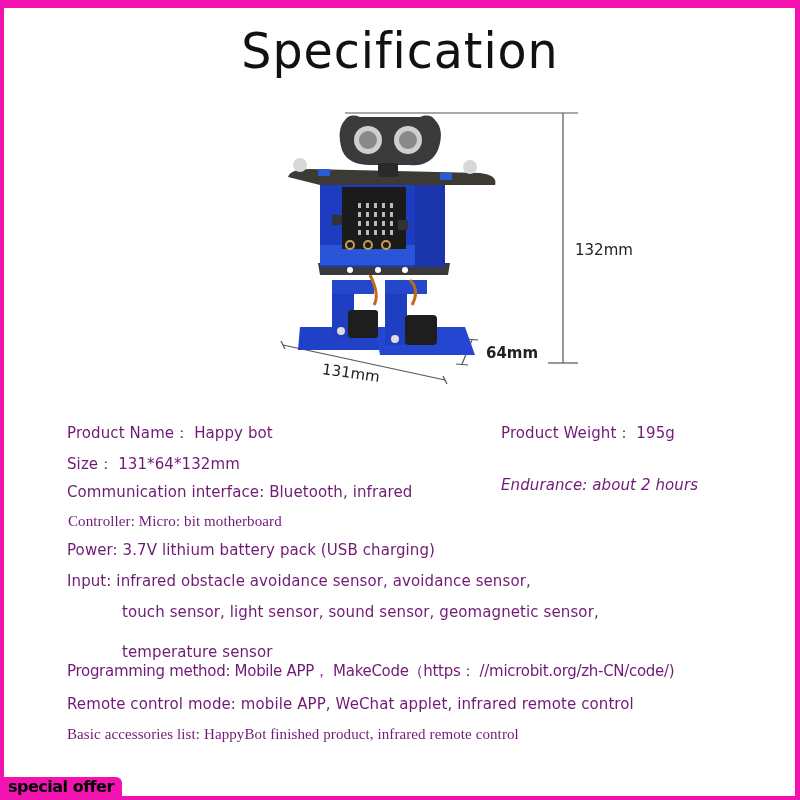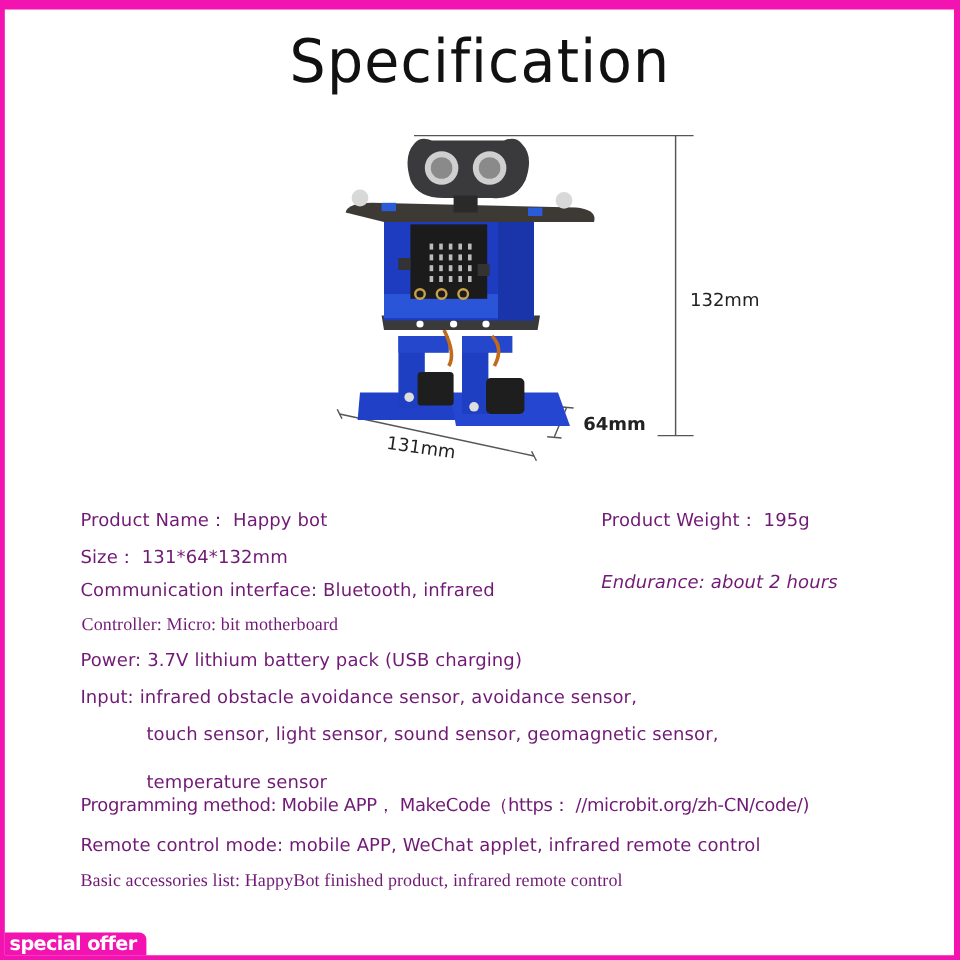--- a/index.html
+++ b/index.html
@@ -24,21 +24,21 @@
     transform: scaleX(0.95);
   }
   .robot { position: absolute; left: 270px; top: 105px; width: 300px; height: 290px; }
   .dim { position: absolute; font-size: 15px; color: #222; font-family: "DejaVu Sans", sans-serif; }
   .spec {
     position: absolute; font-size: 15px; color: #701a75; white-space: nowrap;
     font-family: "DejaVu Sans", sans-serif; letter-spacing: 0.1px;
   }
   .offer {
     position: absolute; left: 4px; top: 777px; height: 19px; width: 114px;
-    background: #f213b0; color: #ffffff; font-size: 16px; font-weight: bold;
+    background: #f213b0; color: #000000; font-size: 16px; font-weight: bold;
     padding-left: 4px; line-height: 19px; border-top-right-radius: 6px;
     font-family: "DejaVu Sans", sans-serif; letter-spacing: -0.5px;
   }
 </style>
 </head>
 <body>
 
 <div class="frame"></div>
 
 <div class="title">Specification</div>

